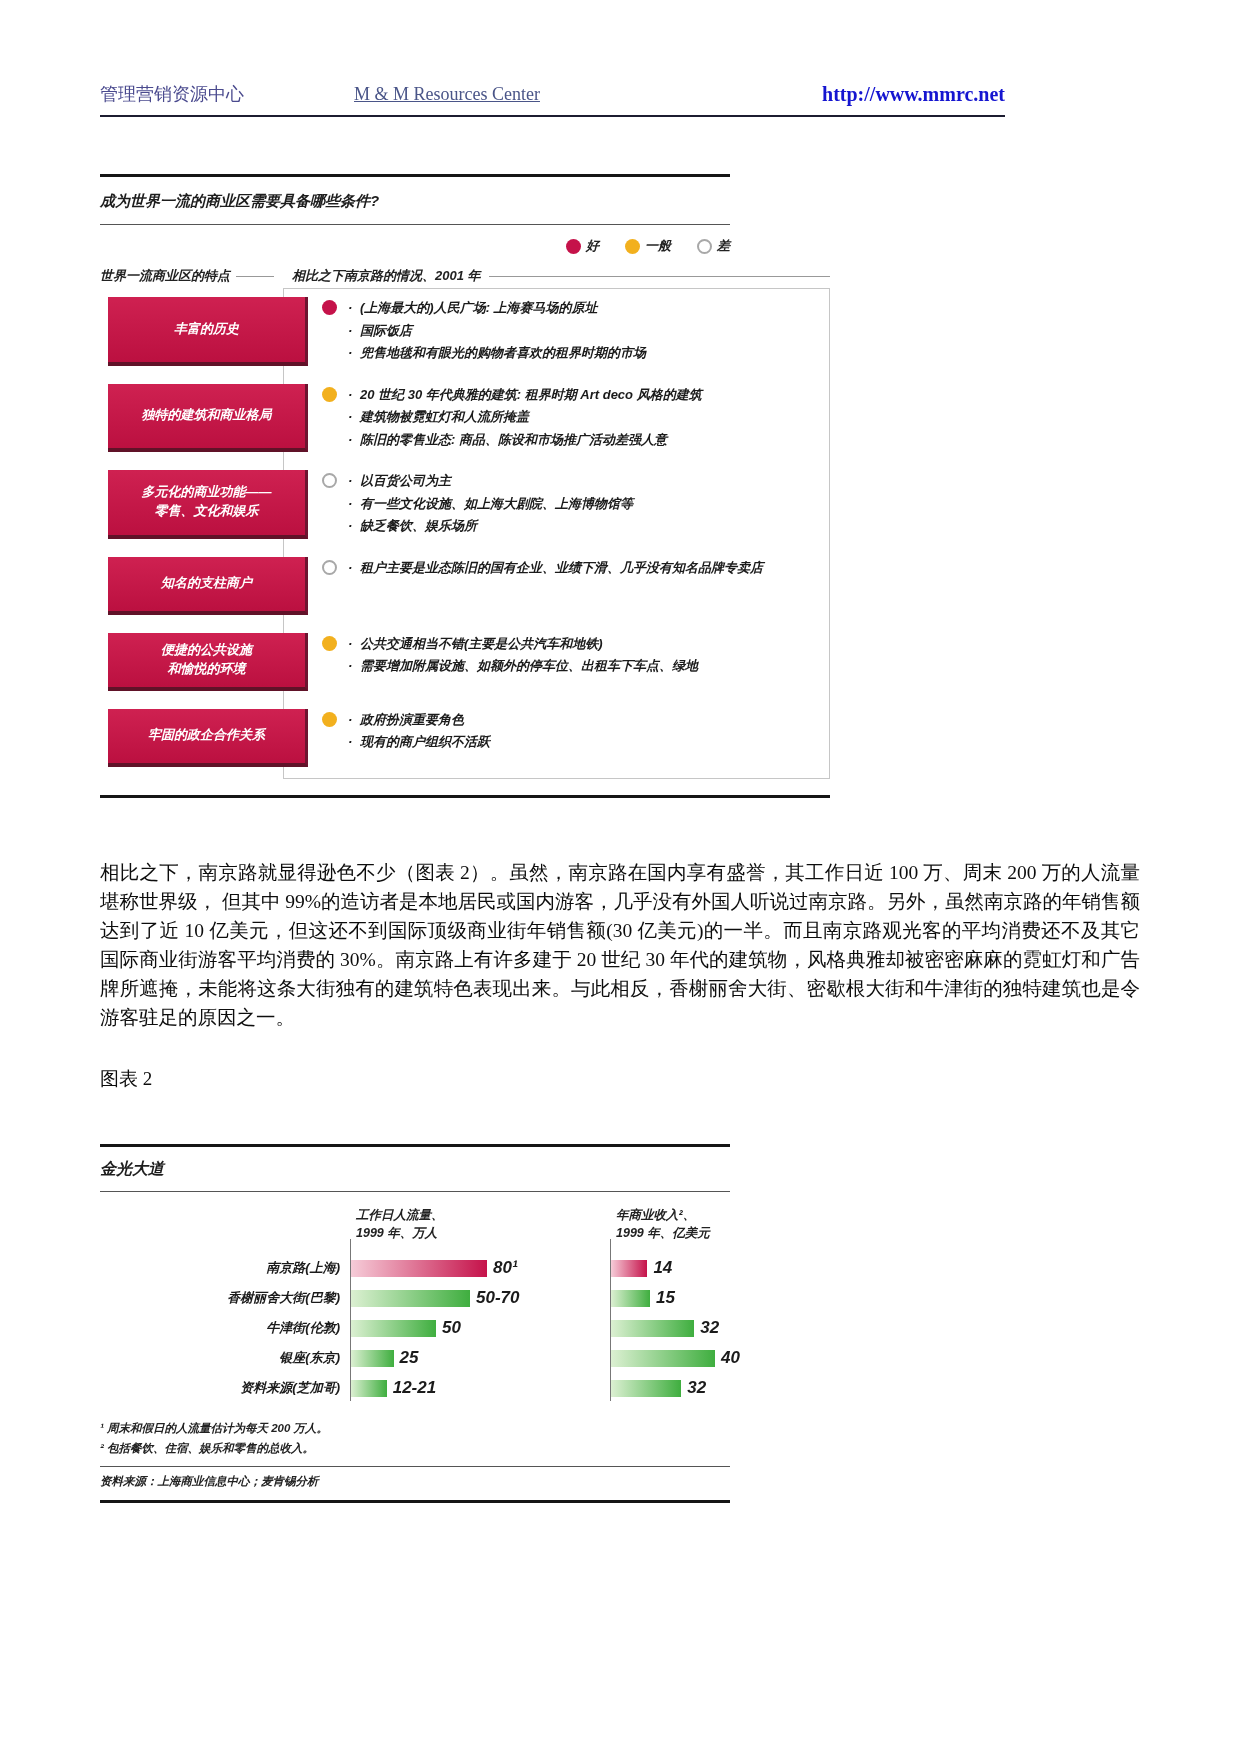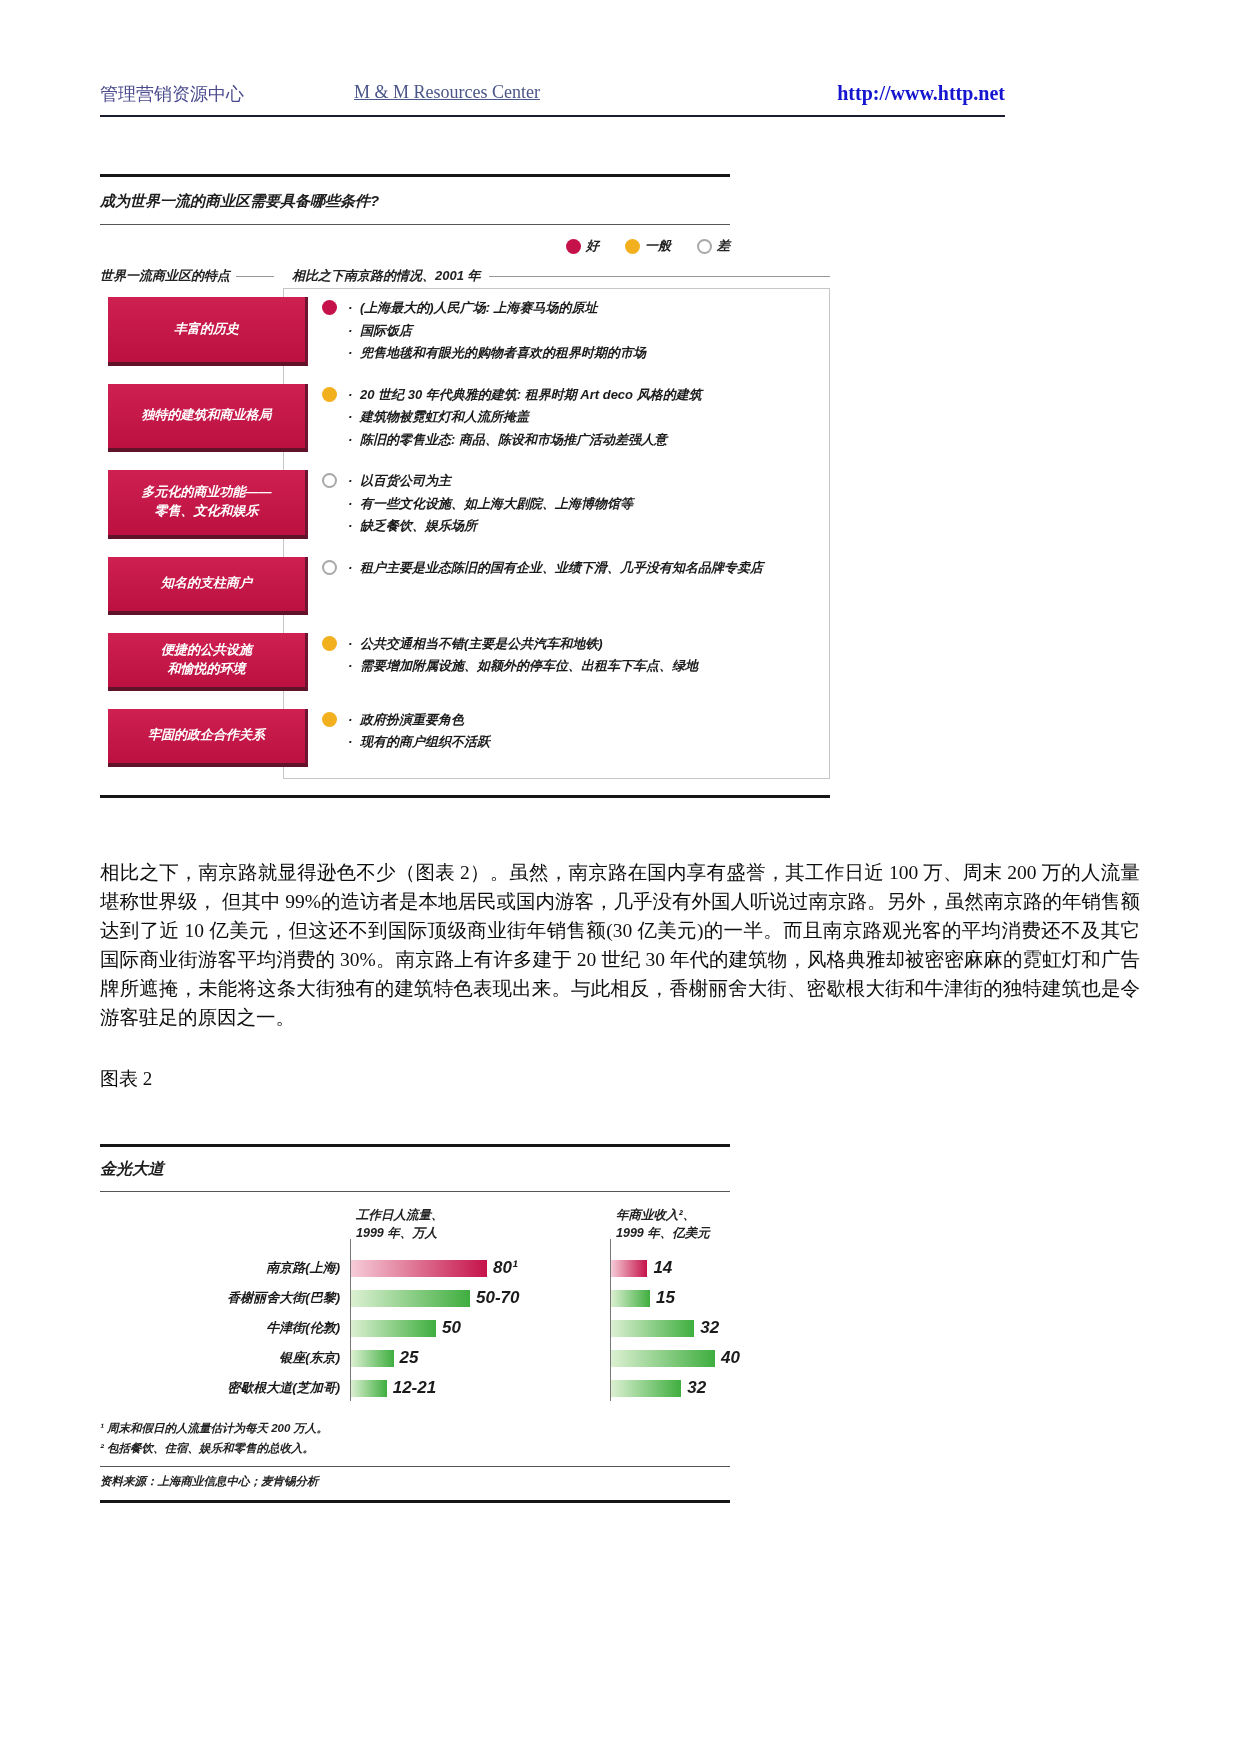--- a/index.html
+++ b/index.html
@@ -9,21 +9,21 @@
     background:#ffffff;
     box-sizing:border-box;
     padding:82px 100px 0 100px;
     font-family:"Liberation Sans","DejaVu Sans",sans-serif;
     color:#111;
     overflow:hidden;
   }
   
   .p-header{
     width:905px;
-    display:flex;align-items:flex-start;
+    display:flex;align-items:center;
     border-bottom:2px solid #1c1c30;
     padding-bottom:9px;
   }
   .site-cn{font-family:"Liberation Serif","DejaVu Serif",serif;font-size:18px;color:#4a4a8e;}
   .site-en{font-family:"Liberation Serif","DejaVu Serif",serif;font-size:18px;color:#4a5588;margin-left:110px;text-decoration:underline;}
   .site-url{font-family:"Liberation Serif","DejaVu Serif",serif;font-size:20px;font-weight:bold;color:#1515d0;margin-left:auto;text-decoration:none;}
   
   .exhibit{width:730px;font-style:italic;}
   .exhibit.narrow{width:630px;}
   .rule-thick{border-top:3px solid #161616;width:630px;}
@@ -104,21 +104,21 @@
   .ex2 .bottom-rule{margin-top:11px;}
 </style>
 </head>
 <body>
 
 <div class="page">
 
   <div class="p-header">
     <span class="site-cn">管理营销资源中心</span>
     <span class="site-en">M &amp; M Resources Center</span>
-    <a class="site-url" href="#">http://www.http.net</a>
+    <a class="site-url" href="#">http://www.mmrc.net</a>
   </div>
 
   <div class="exhibit ex1">
     <div class="rule-thick"></div>
     <div class="ex1-title">成为世界一流的商业区需要具备哪些条件?</div>
     <div class="rule-thin"></div>
 
     <div class="legend">
         <span class="legend-item">
           <span class="dot good"></span>
@@ -286,21 +286,21 @@
           <div class="chart-cell traffic">
             <div class="bar green" style="width: 42.5px;"></div>
             <span class="bar-value">25</span>
           </div>
           <div class="chart-cell revenue">
             <div class="bar green" style="width: 104px;"></div>
             <span class="bar-value">40</span>
           </div>
         </div>
         <div class="chart-row">
-          <span class="chart-label">密歇根大道(芝加哥)</span>
+          <span class="chart-label">资料来源(芝加哥)</span>
           <div class="chart-cell traffic">
             <div class="bar green" style="width: 35.7px;"></div>
             <span class="bar-value">12-21</span>
           </div>
           <div class="chart-cell revenue">
             <div class="bar green" style="width: 70.2px;"></div>
             <span class="bar-value">32</span>
           </div>
         </div>
       </div>

